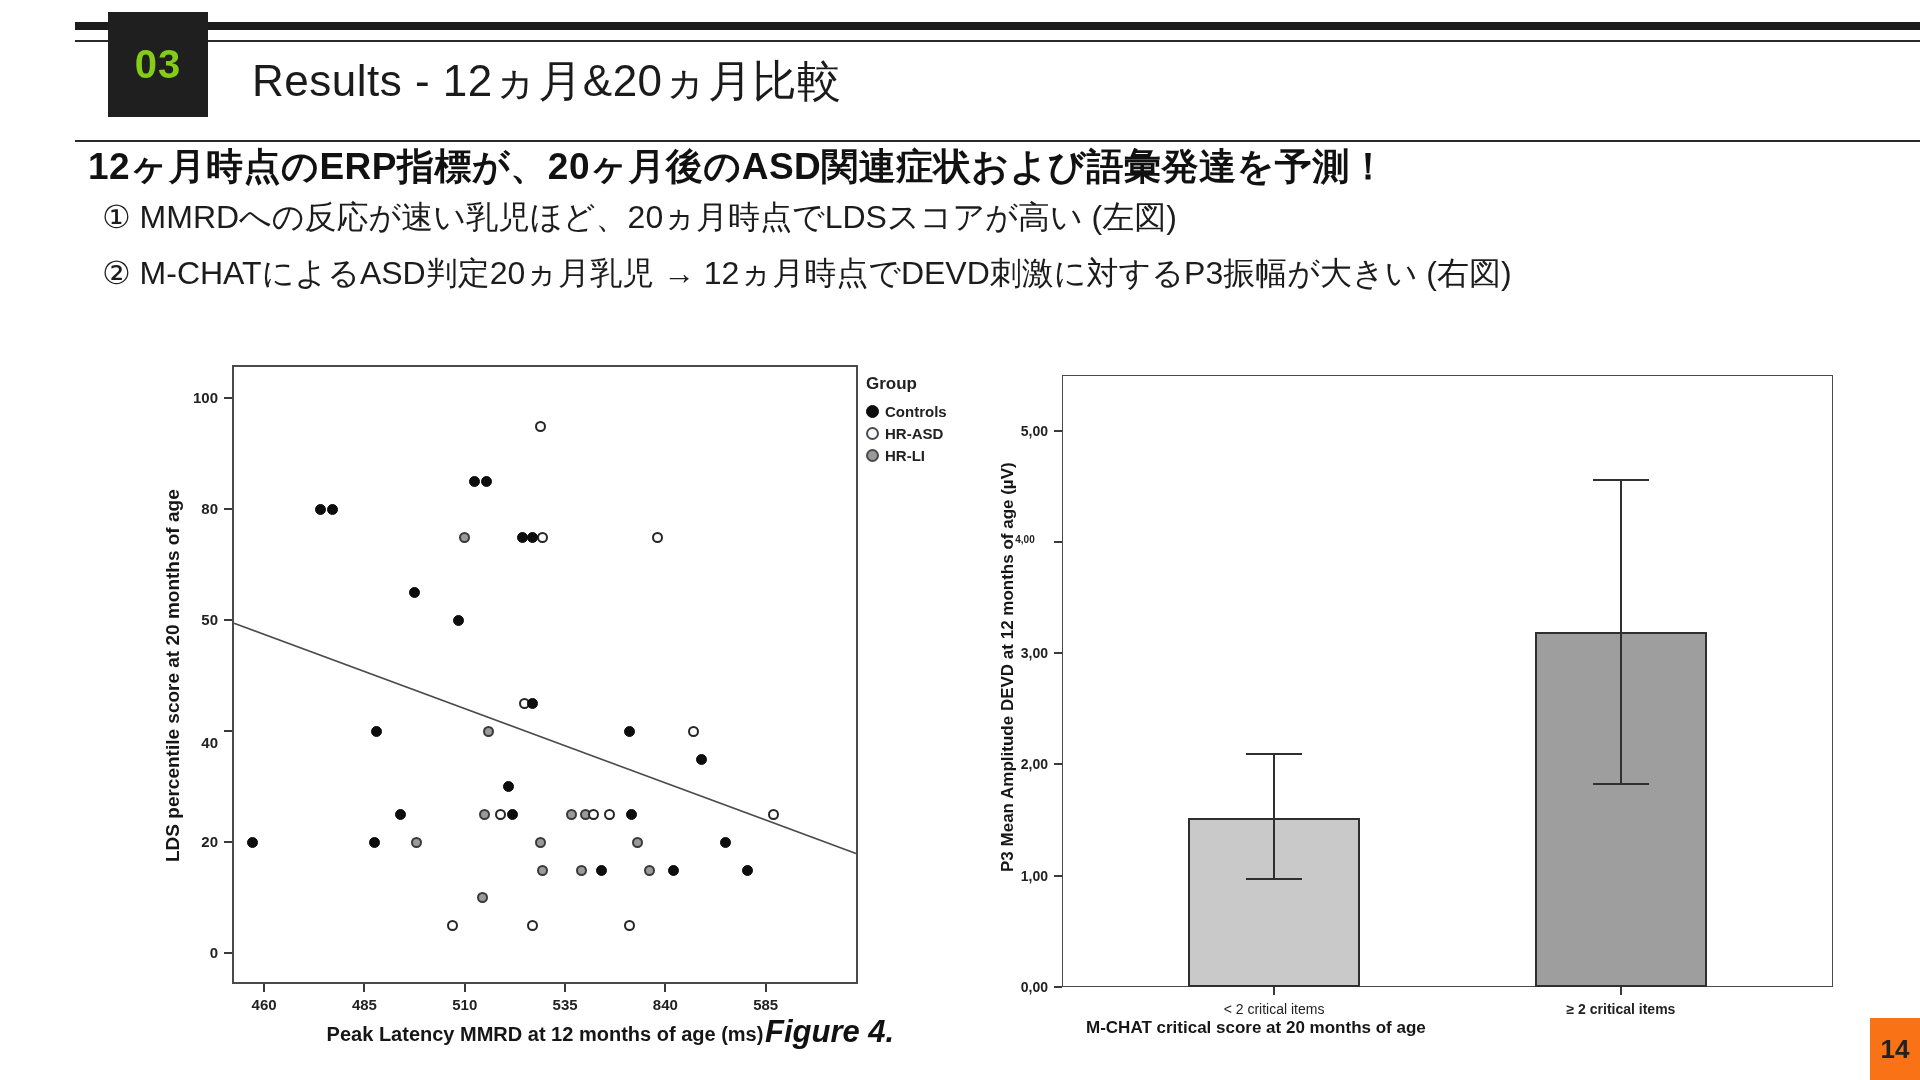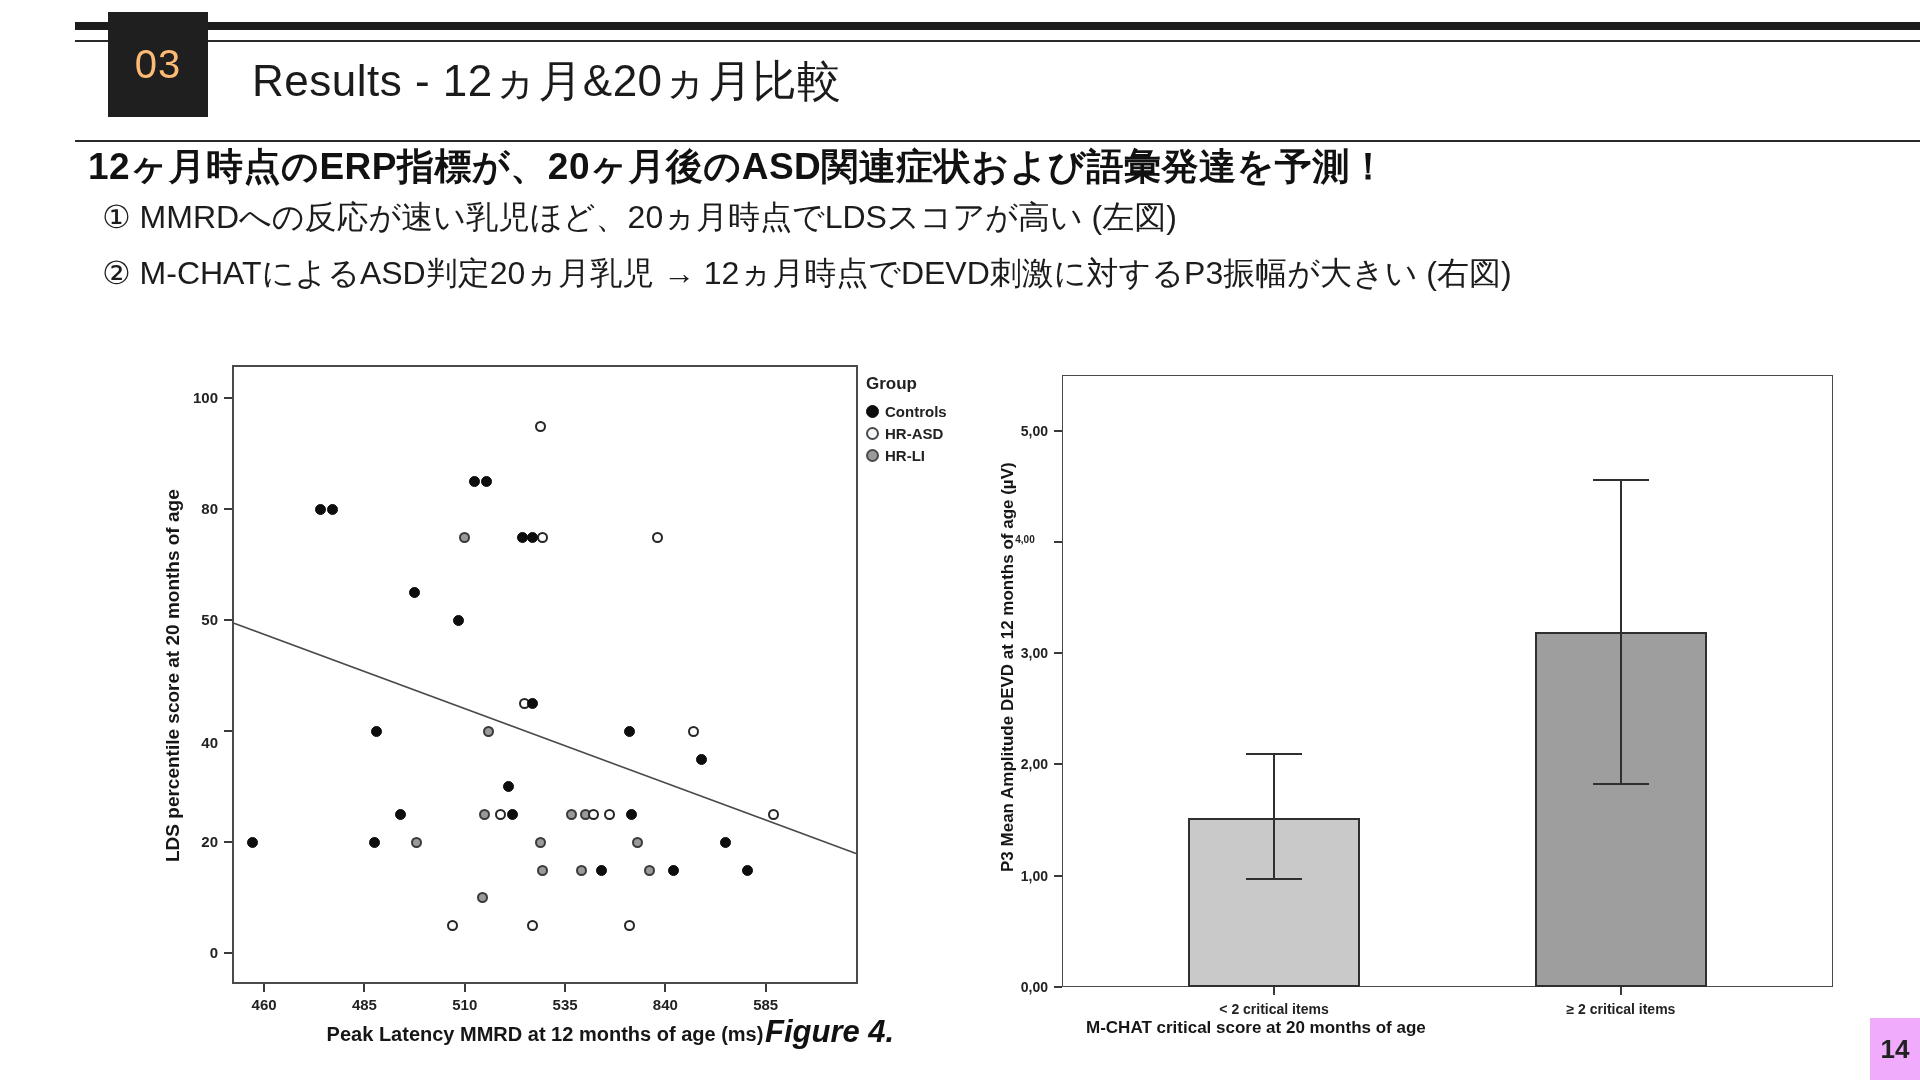--- a/index.html
+++ b/index.html
@@ -10,21 +10,21 @@
   }
   .abs{position:absolute;}
   
   .topbar{position:absolute;left:75px;right:0;top:22px;height:8px;background:#1c1c1c;}
   .topline{position:absolute;left:75px;right:0;top:40px;height:2px;background:#2a2a2a;}
   .underline{position:absolute;left:75px;right:0;top:140px;height:2px;background:#2a2a2a;}
   .numbox{
     position:absolute;left:108px;top:12px;width:100px;height:105px;background:#1f1f1f;
     display:flex;align-items:center;justify-content:center;
   }
-  .numbox span{color:#fdba74;font-size:40px;font-weight:normal;letter-spacing:1px;}
+  .numbox span{color:#84cc16;font-size:40px;font-weight:bold;letter-spacing:1px;}
   .slidetitle{
     position:absolute;left:252px;top:52px;font-size:44px;font-weight:normal;color:#1b1b1b;
     letter-spacing:0.5px;white-space:nowrap;
   }
   .headline{
     position:absolute;left:88px;top:142px;font-size:37px;font-weight:bold;color:#111;
     white-space:nowrap;letter-spacing:0.5px;
   }
   .bullet{
     position:absolute;left:102px;font-size:32px;font-weight:400;color:#1c1c1c;white-space:nowrap;
@@ -40,21 +40,21 @@
   .axis-title{position:absolute;font-weight:bold;color:#161616;white-space:nowrap;}
   .rot{transform:rotate(-90deg);transform-origin:left top;}
   .legend-title{font-size:17px;font-weight:bold;color:#222;margin-bottom:6px;}
   .legend-item{display:flex;align-items:center;height:22px;}
   .legend-item .sw{width:13px;height:13px;border-radius:50%;margin-right:6px;box-sizing:border-box;flex:0 0 auto;}
   .legend-item .lab{font-size:15px;font-weight:600;color:#222;white-space:nowrap;}
   .bar{position:absolute;box-sizing:border-box;border:2px solid #2f2f2f;}
   .errline{position:absolute;background:#2f2f2f;}
   .figcaption{position:absolute;left:765px;top:1014px;font-size:31px;font-weight:bold;font-style:italic;color:#111;}
   .pagebox{
-    position:absolute;right:0;bottom:0;width:50px;height:62px;background:#f0abfc;
+    position:absolute;right:0;bottom:0;width:50px;height:62px;background:#f97316;
     display:flex;align-items:center;justify-content:center;
   }
   .pagebox span{font-size:26px;font-weight:bold;color:#222;}
 </style>
 </head>
 <body>
 
 <div id="root">
 
   <div class="topbar"></div>
@@ -188,20 +188,20 @@
     <div class="tlabel" style="left: 1002px; top: 645.182px; width: 46px; text-align: right; font-size: 14px; font-weight: 600;">3,00</div>
     <div class="tickmark" style="left: 1054px; top: 540.909px; width: 8px; height: 2px;"></div>
     <div class="tlabel" style="left: 1002px; top: 533.909px; width: 46px; text-align: center; font-size: 10px; font-weight: 600;">4,00</div>
     <div class="tickmark" style="left: 1054px; top: 429.636px; width: 8px; height: 2px;"></div>
     <div class="tlabel" style="left: 1002px; top: 422.636px; width: 46px; text-align: right; font-size: 14px; font-weight: 600;">5,00</div>
     <div class="bar" style="left: 1188.03px; top: 817.865px; width: 172px; height: 169.135px; background: rgb(201, 201, 201);"></div>
     <div class="errline" style="left: 1273.03px; top: 754.44px; width: 2px; height: 124.625px;"></div>
     <div class="errline" style="left: 1246.03px; top: 753.44px; width: 56px; height: 2px;"></div>
     <div class="errline" style="left: 1246.03px; top: 878.065px; width: 56px; height: 2px;"></div>
     <div class="tickmark" style="left: 1273.03px; top: 987px; width: 2px; height: 8px;"></div>
-    <div class="tlabel" style="left: 1164.03px; top: 1001px; width: 220px; text-align: center; font-size: 14px; font-weight: 700;">&lt; 2 critical items</div>
+    <div class="tlabel" style="left: 1164.03px; top: 1001px; width: 220px; text-align: center; font-size: 14px; font-weight: 400;">&lt; 2 critical items</div>
     <div class="bar" style="left: 1534.97px; top: 632.04px; width: 172px; height: 354.96px; background: rgb(158, 158, 158);"></div>
     <div class="errline" style="left: 1619.97px; top: 479.596px; width: 2px; height: 304.887px;"></div>
     <div class="errline" style="left: 1592.97px; top: 478.596px; width: 56px; height: 2px;"></div>
     <div class="errline" style="left: 1592.97px; top: 783.484px; width: 56px; height: 2px;"></div>
     <div class="tickmark" style="left: 1619.97px; top: 987px; width: 2px; height: 8px;"></div>
     <div class="tlabel" style="left: 1510.97px; top: 1001px; width: 220px; text-align: center; font-size: 14px; font-weight: 600;">≥ 2 critical items</div>
   </div>
 
 </body></html>

